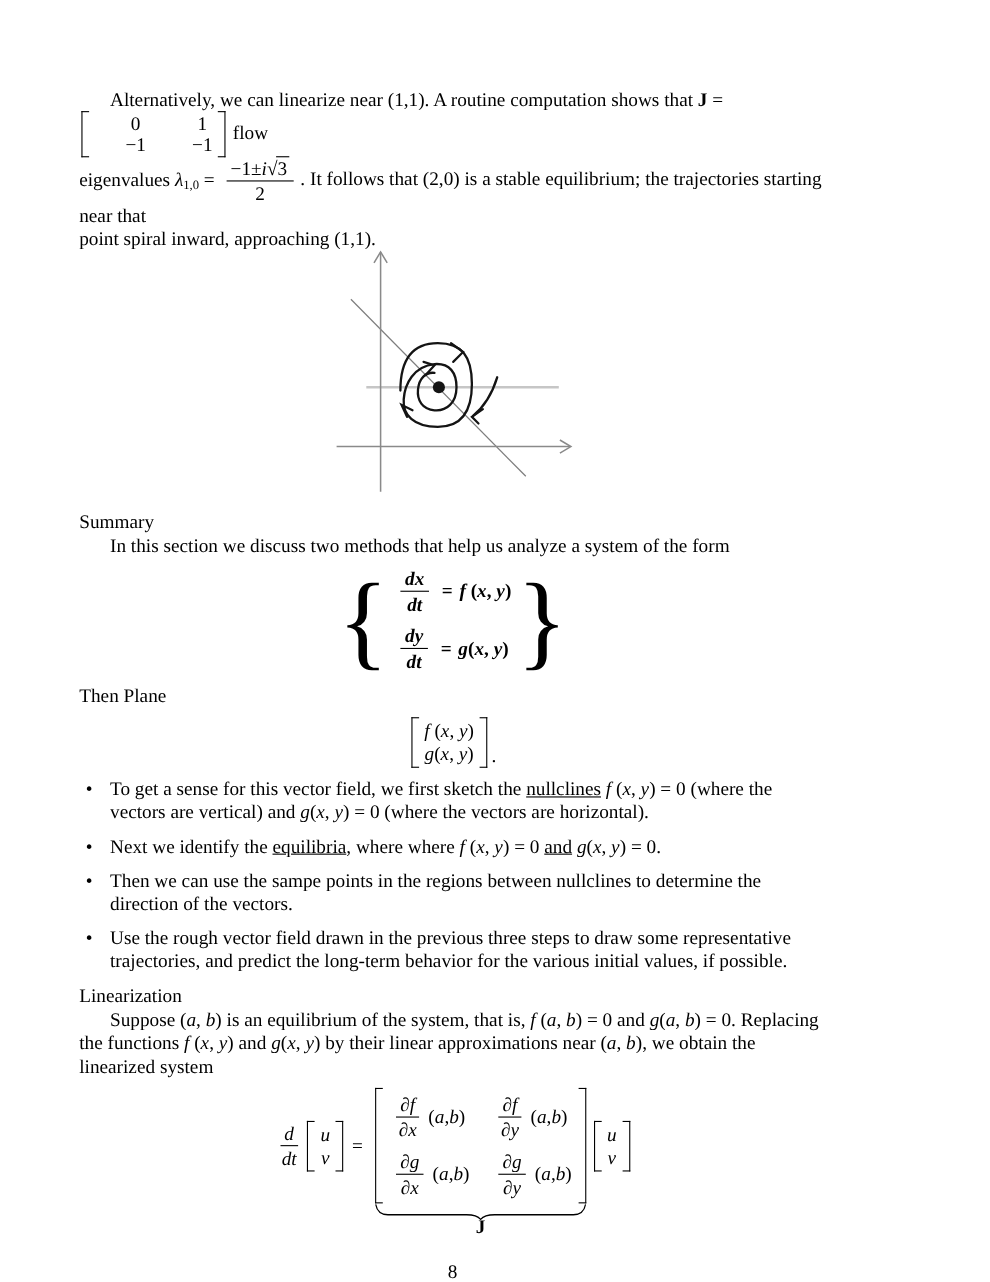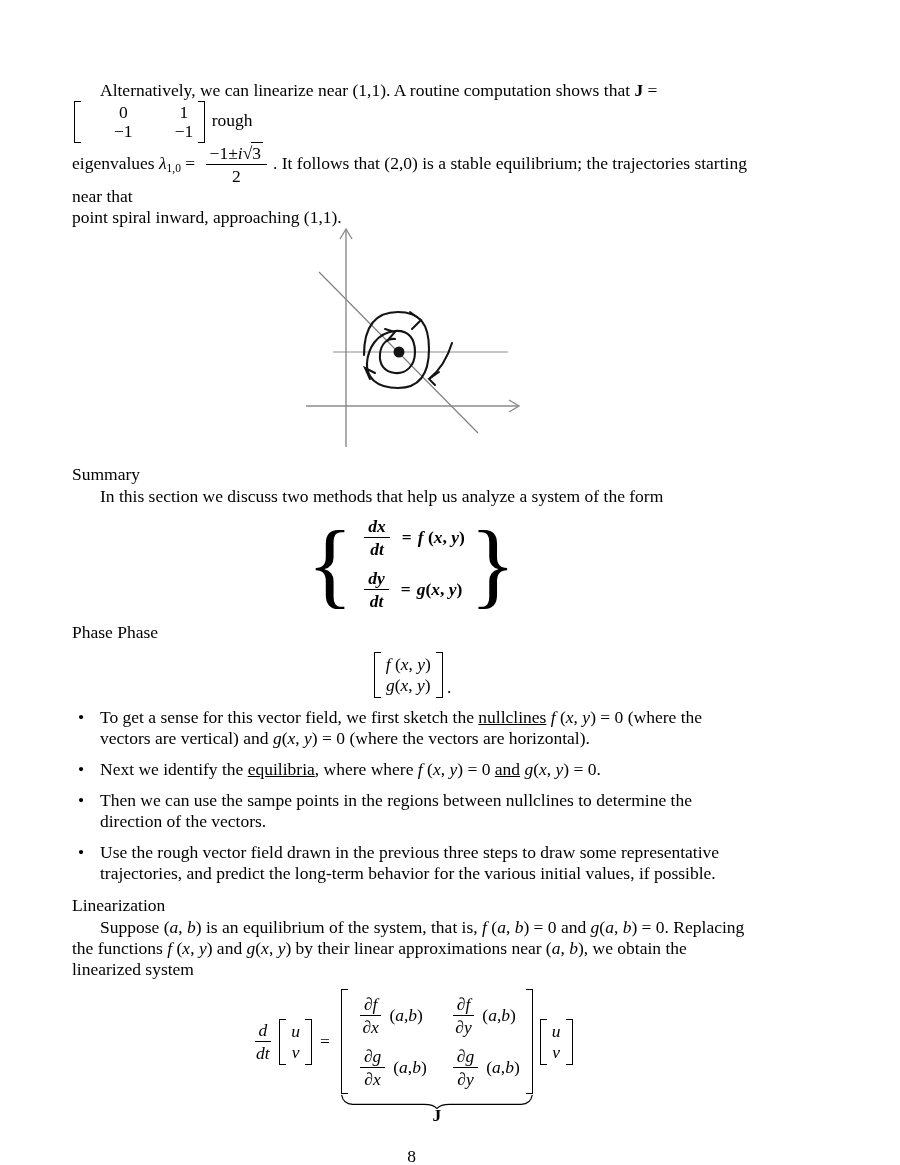--- a/index.html
+++ b/index.html
@@ -81,21 +81,21 @@
     <div class="line indent">
       <span>Alternatively, we can linearize near (1,1). A routine computation shows that  <b>J</b> = </span><span class="mat">
           <span class="br-l"></span>
           <span class="mat-grid2">
             <span>0</span>
             <span>1</span>
             <span>−1</span>
             <span>−1</span>
           </span>
           <span class="br-r"></span>
-        </span><span> rough</span>
+        </span><span> flow</span>
     </div>
     <div class="line">
       <span>eigenvalues  <i>λ</i><sub>1,0</sub> = </span><span class="frac">
           <span class="num"><span>−1±</span><i>i</i><span>√</span><span class="rad-arg">3</span></span>
           <span class="den">2</span>
         </span><span>. It follows that (2,0) is a stable equilibrium; the trajectories starting near that</span>
     </div>
     <div class="line">point spiral inward, approaching (1,1).</div>
   </div>
 
@@ -143,21 +143,21 @@
             <span class="num"><i>dy</i></span>
             <span class="den"><i>dt</i></span>
           </span>
         <span class="eq">=</span>
         <span><i>g</i>(<i>x</i>, <i>y</i>)</span>
       </span>
     </span>
     <span class="big-brace">}</span>
   </div>
 
-  <div class="heading"><span>Phase Phase</span></div>
+  <div class="heading"><span>Then Plane</span></div>
 
   <div class="disp vector">
     <span class="mat">
       <span class="br-l"></span>
       <span class="cvec-col">
         <span><i>f</i> (<i>x</i>, <i>y</i>)</span>
         <span><i>g</i>(<i>x</i>, <i>y</i>)</span>
       </span>
       <span class="br-r"></span>
     </span>

